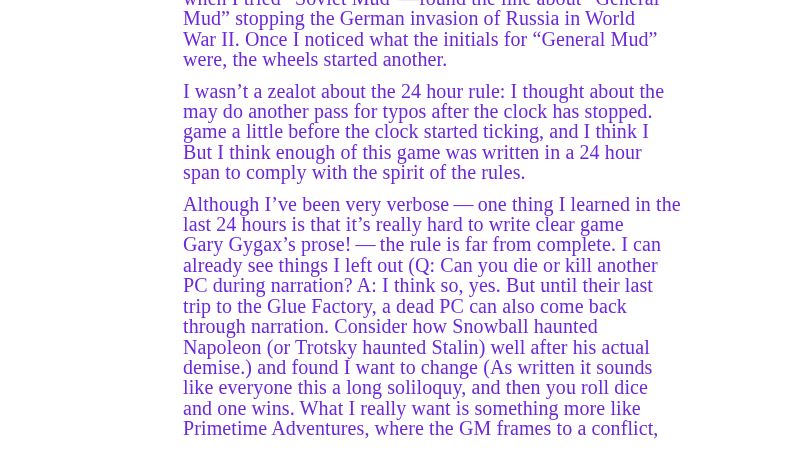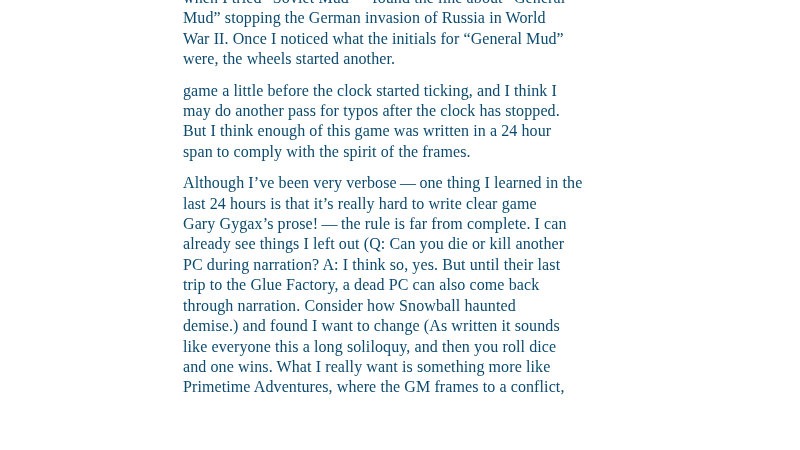--- a/index.html
+++ b/index.html
@@ -17,49 +17,51 @@
   .doc {
     position: absolute;
     left: 183px;
     top: -12px;
     width: 450px;
   }
   .para {
     margin: 0 0 11px 0;
   }
   .line {
-    font-size: 16px;
+    font-size: 20px;
     line-height: 20.4px;
     white-space: nowrap;
-    color: #0c4a6e;
+    color: #6d28d9;
     letter-spacing: 0.1px;
   }
 </style>
 </head>
 <body>
 
 <div class="doc" style="color: rgb(26, 26, 26);">
     <div class="para">
       <div class="line">when I tried “Soviet Mud”—found the line about “General</div>
       <div class="line">Mud” stopping the German invasion of Russia in World</div>
       <div class="line">War II. Once I noticed what the initials for “General Mud”</div>
       <div class="line">were, the wheels started another.</div>
     </div>
     <div class="para">
+      <div class="line">I wasn’t a zealot about the 24 hour rule: I thought about the</div>
+      <div class="line">may do another pass for typos after the clock has stopped.</div>
       <div class="line">game a little before the clock started ticking, and I think I</div>
-      <div class="line">may do another pass for typos after the clock has stopped.</div>
       <div class="line">But I think enough of this game was written in a 24 hour</div>
-      <div class="line">span to comply with the spirit of the frames.</div>
+      <div class="line">span to comply with the spirit of the rules.</div>
     </div>
     <div class="para">
       <div class="line">Although I’ve been very verbose — one thing I learned in the</div>
       <div class="line">last 24 hours is that it’s really hard to write clear game</div>
       <div class="line">Gary Gygax’s prose! — the rule is far from complete. I can</div>
       <div class="line">already see things I left out (Q: Can you die or kill another</div>
       <div class="line">PC during narration? A: I think so, yes. But until their last</div>
       <div class="line">trip to the Glue Factory, a dead PC can also come back</div>
       <div class="line">through narration. Consider how Snowball haunted</div>
+      <div class="line">Napoleon (or Trotsky haunted Stalin) well after his actual</div>
       <div class="line">demise.) and found I want to change (As written it sounds</div>
       <div class="line">like everyone this a long soliloquy, and then you roll dice</div>
       <div class="line">and one wins. What I really want is something more like</div>
       <div class="line">Primetime Adventures, where the GM frames to a conflict,</div>
     </div>
   </div>
 
 </body></html>

